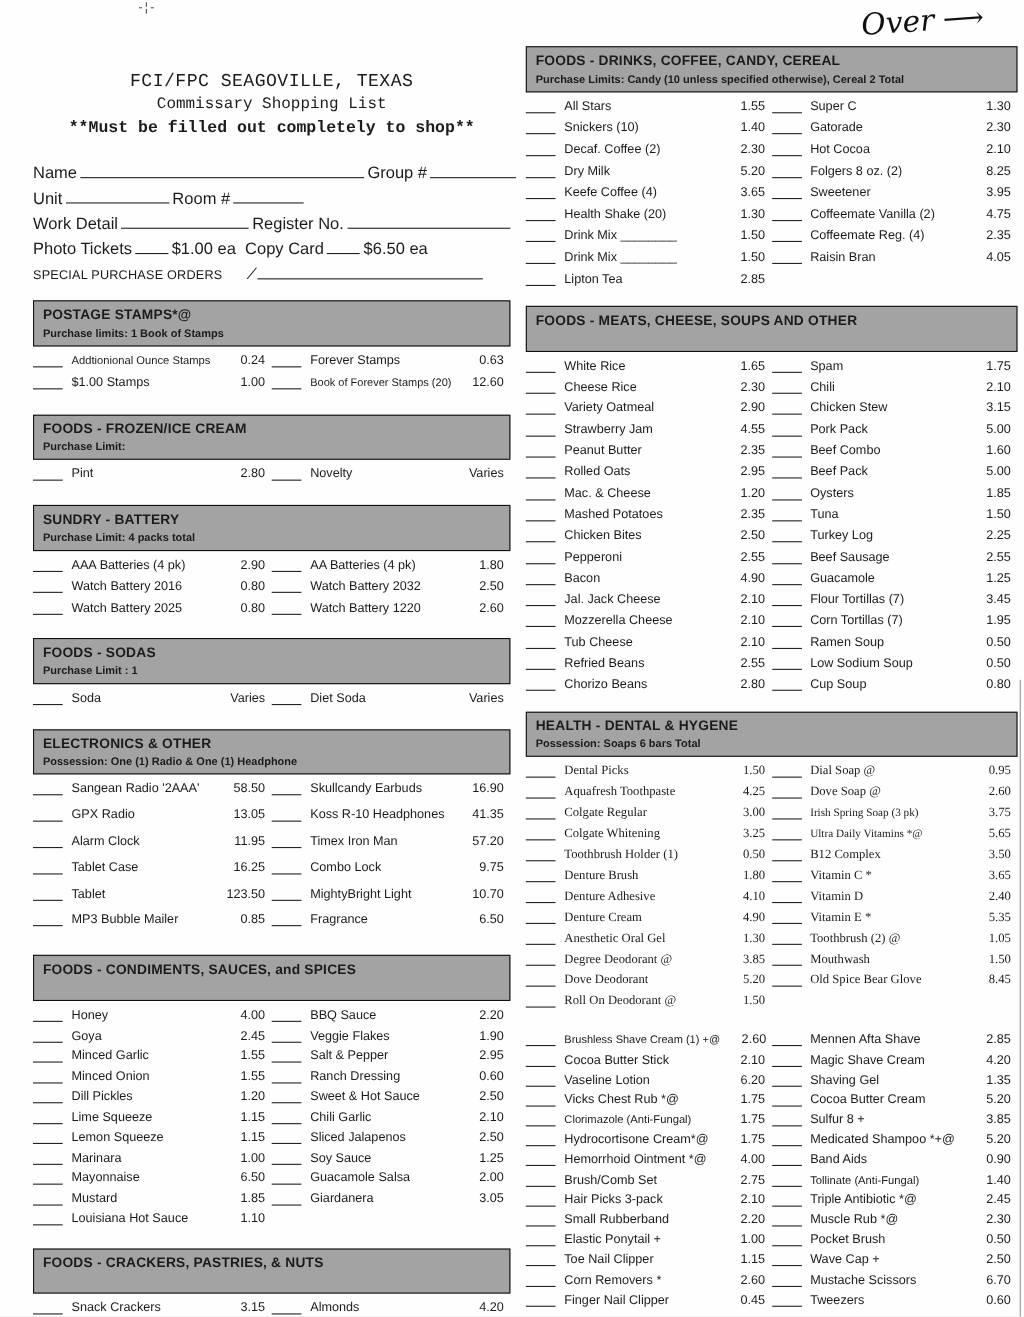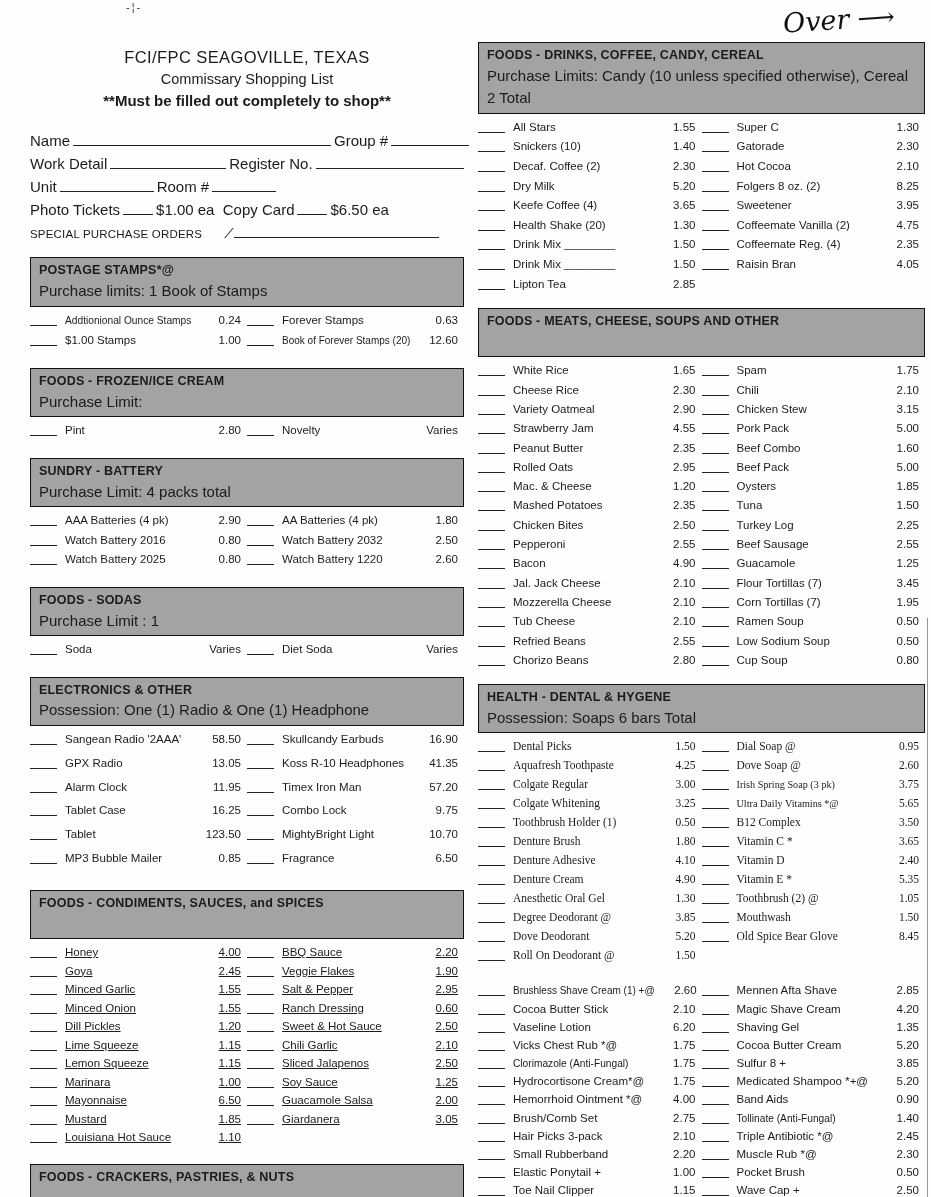--- a/index.html
+++ b/index.html
@@ -4,54 +4,54 @@
 <style>
   html,body{margin:0;padding:0;background:#e8e8e8;}
   .page{width:931px;height:1197px;background:#fefefe;position:relative;
         font-family:"Liberation Sans",sans-serif;color:#1b1b1b;overflow:hidden;margin:0 auto;}
   .regmark{position:absolute;top:1px;left:126px;font-size:11px;color:#333;letter-spacing:2px;}
   .leftcol{position:absolute;left:30px;top:34px;width:434px;}
   .rightcol{position:absolute;left:478px;top:6px;width:447px;}
   .edge{position:absolute;right:3px;top:618px;bottom:0;width:1.5px;background:rgba(50,50,50,.5);}
 
   
-  .hdr{text-align:center;line-height:1.4;margin-bottom:21px;margin-top:12px;}
+  .hdr{text-align:center;line-height:1.4;margin-bottom:21px;margin-top:28px;font-family:Liberation Mono, monospace;}
   .hdr .h1{font-size:16.5px;letter-spacing:.4px;}
   .hdr .h2{font-size:14.5px;}
   .hdr .h3{font-size:15px;font-weight:bold;margin-top:1px;}
 
   
   .form{font-size:15px;margin-bottom:16px;}
   .fline{margin-bottom:6px;white-space:nowrap;height:17px;}
   .fl{display:inline-block;border-bottom:1.5px solid #222;height:13px;vertical-align:baseline;margin:0 3px;}
   .w262{width:258px}.w78{width:78px}.w118{width:116px}.w150{width:148px}
   .w96{width:94px}.w66{width:64px}.w30{width:30px}.w205{width:205px}
   .fspecial{font-size:11.5px;letter-spacing:.2px;}
   .slash{font-style:italic;color:#222;margin-left:26px;}
 
   
   .section{margin-bottom:14px;}
   .rightcol .section{margin-bottom:11px;}
   .sec-box{border:1.7px solid #111;padding:3px 8px 3px;line-height:1.5;background:#a3a3a3;}
   .sec-title{font-weight:bold;font-size:12.5px;letter-spacing:.2px;}
-  .sec-sub{font-weight:normal;font-size:15px;min-height:15px;}
+  .sec-sub{font-weight:bold;font-size:10px;min-height:15px;}
   .rows{margin-top:7px;}
   .irow{display:flex;height:19.6px;align-items:baseline;}
   .half{width:50%;display:flex;align-items:baseline;padding-right:6px;box-sizing:border-box;}
   .blank{width:27px;flex:none;border-bottom:1.4px solid #222;height:11px;margin-right:8px;
          align-self:flex-end;margin-bottom:3px;}
   .ilabel{flex:1;font-size:11.5px;white-space:nowrap;overflow:visible;}
   .ilabel.sm{font-size:10.2px;}
   .ilabel.xs{font-size:10px;}
   .iprice{width:42px;flex:none;text-align:right;font-size:11.5px;}
 
   
   #left-sections .section:nth-child(1) .irow{height:20.2px;}
   #left-sections .section:nth-child(5) .irow{height:23.8px;}
-  #left-sections .section:nth-child(6) .irow{height:18.5px;text-decoration:underline;}
+  #left-sections .section:nth-child(6) .irow{height:18.5px;}
   #left-sections .section:nth-child(7) .irow{height:18.9px;}
   #right-sections .section:nth-child(2) .irow{height:19.3px;}
   #right-sections .section:nth-child(3) .irow{height:19.0px;font-family:Liberation Serif, serif;}
   #right-sections .section:nth-child(4) .irow{height:18.2px;}
   #right-sections .section.boxless{margin-top:16px;}
 
   
   .over{position:absolute;top:-2px;right:30px;font-family:"DejaVu Serif",serif;
         font-style:italic;font-size:27px;color:#111;transform:rotate(-4deg);white-space:nowrap;}
   .over .arrow{font-style:normal;margin-left:8px;font-size:26px;}
@@ -67,24 +67,24 @@
       <div class="h1">FCI/FPC SEAGOVILLE, TEXAS</div>
       <div class="h2">Commissary Shopping List</div>
       <div class="h3">**Must be filled out completely to shop**</div>
     </div>
 
     <div class="form">
       <div class="fline">
         <span>Name</span><span class="fl w262"></span><span>Group #</span><span class="fl w78"></span>
       </div>
       <div class="fline">
-        <span>Work Detail</span><span class="fl w118"></span><span>Register No.</span><span class="fl w150"></span>
+        <span>Unit</span><span class="fl w96"></span><span>Room #</span><span class="fl w66"></span>
       </div>
       <div class="fline">
-        <span>Unit</span><span class="fl w96"></span><span>Room #</span><span class="fl w66"></span>
+        <span>Work Detail</span><span class="fl w118"></span><span>Register No.</span><span class="fl w150"></span>
       </div>
       <div class="fline">
         <span>Photo Tickets</span><span class="fl w30"></span><span>$1.00 ea</span>&nbsp;
         <span>Copy Card</span><span class="fl w30"></span><span>$6.50 ea</span>
       </div>
       <div class="fline">
         <span class="fspecial">SPECIAL PURCHASE ORDERS</span><span class="slash">⁄</span><span class="fl w205"></span>
       </div>
     </div>
 

